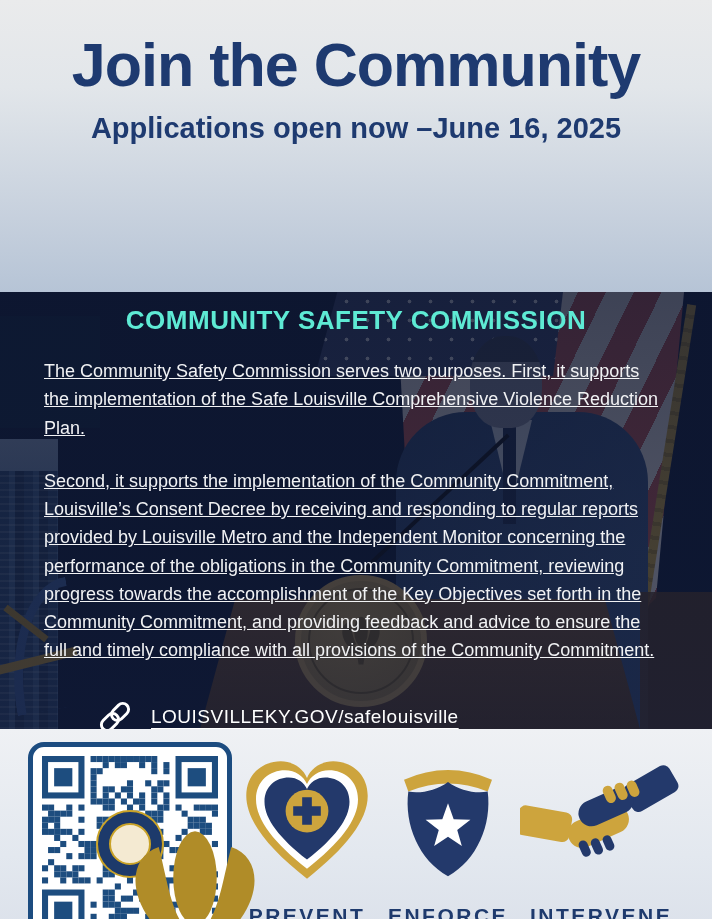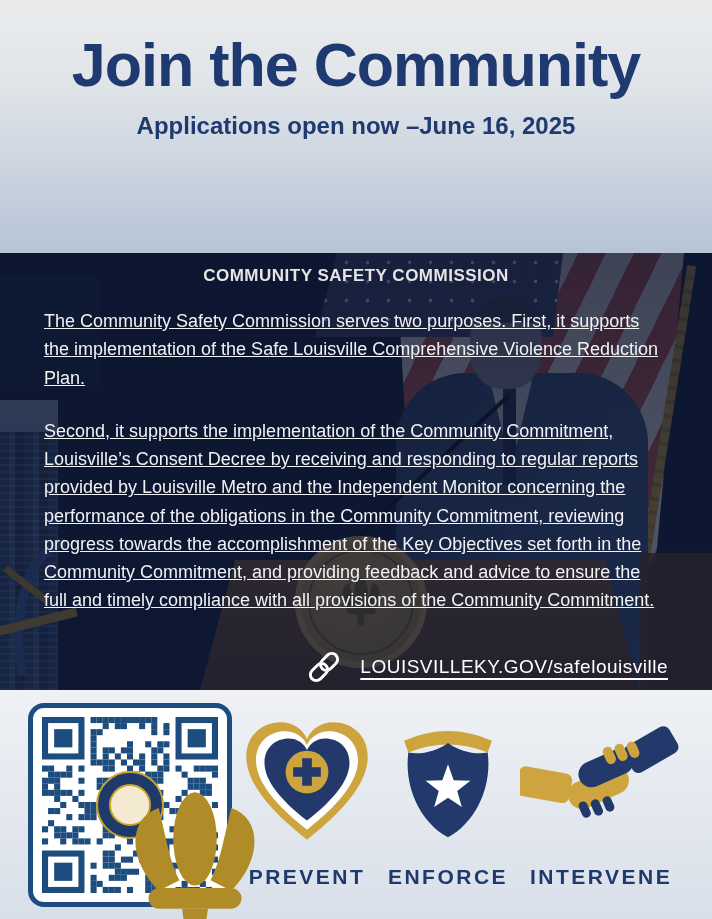--- a/index.html
+++ b/index.html
@@ -2,27 +2,27 @@
 <html><head>
 <meta charset="utf-8">
 <style>
   html,body{margin:0;padding:0;background:#888;}
   .poster{
     position:relative;width:712px;height:919px;overflow:hidden;
     font-family:"Liberation Sans",sans-serif;background:#e9ebee;margin:0 auto;
   }
   
   .hero{
-    height:253px;text-align:center;
+    height:292px;text-align:center;
     background:linear-gradient(180deg,#eaebec 0%,#e2e6ea 30%,#c6d0dd 75%,#b6c4d6 100%);
   }
   .hero h1{margin:0;padding-top:24px;font-size:61px;line-height:83px;font-weight:bold;
     color:#1e3a70;letter-spacing:-1px;}
   .hero h1 span{display:block;}
-  .hero .subtitle{margin-top:5px;font-size:24px;font-weight:bold;color:#1e3a70;letter-spacing:0;}
+  .hero .subtitle{margin-top:5px;font-size:29px;font-weight:bold;color:#1e3a70;letter-spacing:0;}
   
   .photo{position:relative;height:437px;background:#0e1b38;overflow:hidden;}
   .photo-art div{position:absolute;}
   .art-panel{left:0;top:24px;width:100px;height:112px;background:#0f2d44;opacity:.6;}
   .art-skyline{left:0;top:147px;width:58px;height:290px;
     background:
       linear-gradient(180deg,#93aac8 0%,#7d97b9 11%,rgba(0,0,0,0) 11%),
       repeating-linear-gradient(0deg,rgba(255,255,255,.14) 0 2px,rgba(0,0,0,0) 2px 7px),
       repeating-linear-gradient(90deg,#2c4a74 0 9px,#40628e 9px 15px,#223a5e 15px 24px);
   }
@@ -55,24 +55,24 @@
       repeating-linear-gradient(90deg,rgba(0,0,0,.12) 0 14px,rgba(0,0,0,0) 14px 30px);}
   .art-wood-right{left:640px;top:300px;width:72px;height:137px;background:#5e3f24;opacity:.85;}
   .art-seal{left:295px;top:283px;width:132px;height:132px;border-radius:50%;
     border:6px solid #caa45a;box-sizing:border-box;
     background:radial-gradient(circle at 40% 35%,#c2a058,#9f8040);
     display:flex;align-items:center;justify-content:center;}
   .art-seal::after{content:"";position:absolute;inset:7px;border:2px solid #7c6127;border-radius:50%;}
   .photo-overlay{position:absolute;inset:0;
     background:linear-gradient(180deg,rgba(13,21,46,.78) 0%,rgba(13,21,46,.70) 60%,rgba(15,23,50,.74) 100%);}
   .photo-content{position:relative;z-index:5;padding:0 44px;color:#f2f3f5;}
-  .photo-content h2{text-align:center;color:#e5e5e5;font-size:17px;letter-spacing:.5px;
+  .photo-content h2{text-align:center;color:#5eead4;font-size:26px;letter-spacing:.5px;
     margin:0;padding-top:13px;padding-bottom:21px;}
   .photo-content p{font-size:18px;line-height:1.57;margin:0 0 25px;color:#f1f2f4;text-decoration:underline;}
-  .link-row{display:flex;align-items:center;gap:15px;margin:31px 0 0 50px;cursor:pointer;justify-content:flex-end;}
+  .link-row{display:flex;align-items:center;gap:15px;margin:31px 0 0 50px;cursor:pointer;}
   .link-text{font-size:19px;letter-spacing:.5px;color:#fff;text-decoration:underline;
     text-underline-offset:5px;text-decoration-thickness:1.5px;}
   
   .footer{height:229px;box-sizing:border-box;display:flex;padding:13px 24px 0 28px;
     background:linear-gradient(180deg,#eff1f4 0%,#e3e8ef 55%,#d9dfe9 100%);}
   .qr-card{position:relative;flex:none;width:204px;height:204px;box-sizing:border-box;
     background:#fff;border:5px solid #1c4c80;border-radius:16px;}
   .qr-card svg{position:absolute;inset:9px;width:176px;height:176px;}
   .qr-seal{position:absolute;left:50%;top:50%;transform:translate(-50%,-50%);
     width:68px;height:68px;border-radius:50%;background:#1d3a6b;border:2px solid #c9a227;

